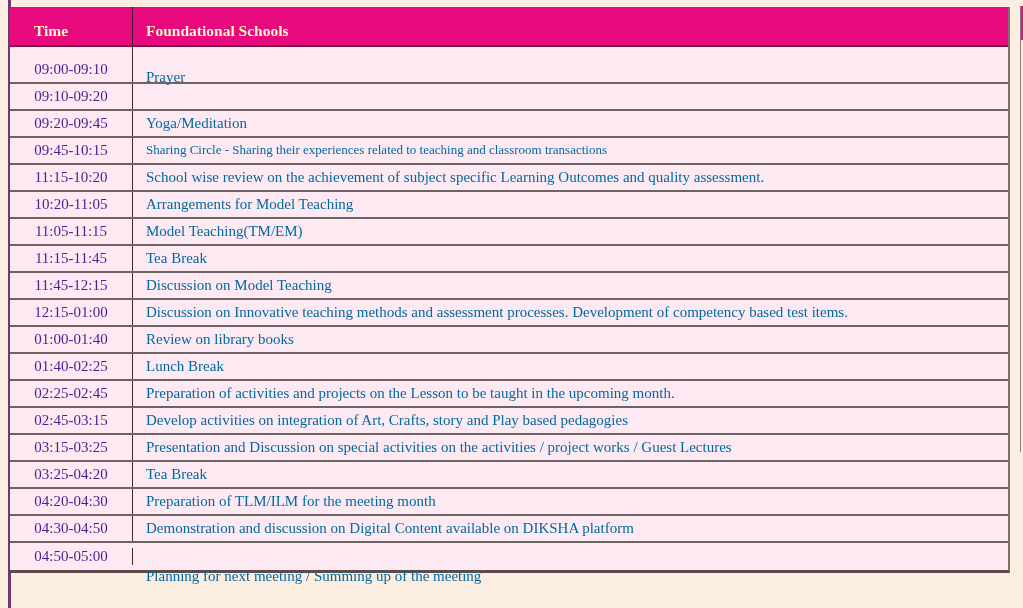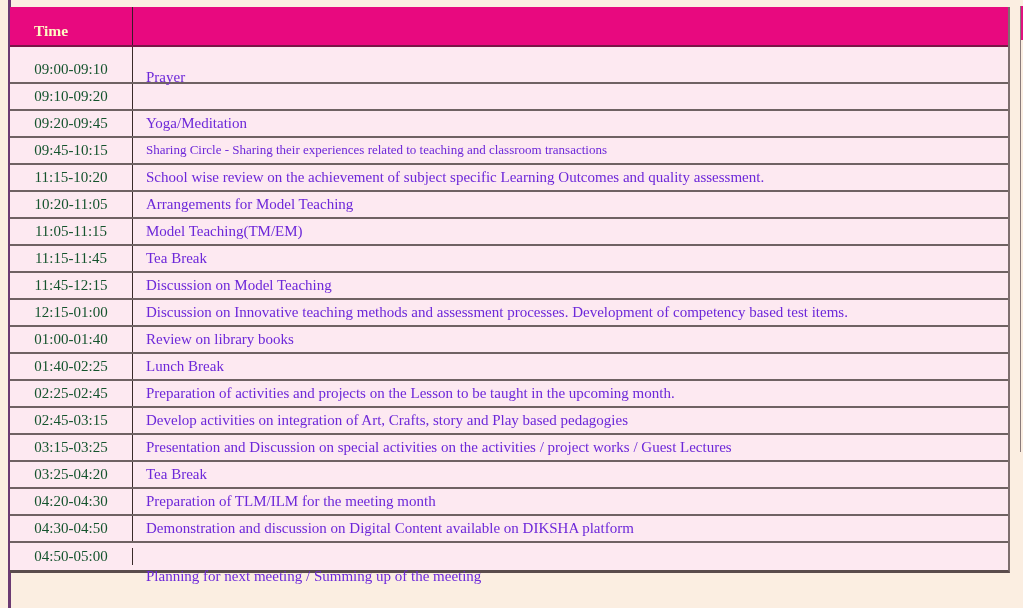--- a/index.html
+++ b/index.html
@@ -35,41 +35,42 @@
   .header .c1 { width:123px; padding-left:24px; border-right:1px solid #3a1a2a; }
   .header .c2 { flex:1; padding-left:13px; }
   .row {
     display:flex; height:27px; box-sizing:border-box;
     border-bottom:2px solid #6f6263;
   }
   .row.first { height:37px; padding-top:0; }
   .row:last-child { border-bottom:none;align-items:center; }
   .row .c1 {
     width:123px; border-right:1px solid #3a2a2a; box-sizing:border-box;
-    font-size:15px; color:#14532d; text-align:center;
+    font-size:15px; color:#4c1d95; text-align:center;
     display:flex; align-items:center; justify-content:center;
   }
   .row .c2 {
-    flex:1; padding-left:13px; font-size:15px; color:#6d28d9;
+    flex:1; padding-left:13px; font-size:15px; color:#0369a1;
     display:flex; align-items:center; white-space:nowrap;margin-top:39px;
   }
   .row.first .c1, .row.first .c2 { align-items:flex-end; padding-bottom:4px; }
   .row.small .c2 { font-size:13px; }
 </style>
 </head>
 <body>
 
 <div class="left-rule"></div>
 <div class="right-strip">
     <div class="cap"></div>
   </div>
 
 <div class="table">
   <div class="header">
     <div class="c1">Time</div>
+    <div class="c2">Foundational Schools</div>
   </div>
   <div id="rows">
       <div class="row first">
         <div class="c1">09:00-09:10</div>
         <div class="c2">Prayer</div>
       </div>
       <div class="row">
         <div class="c1">09:10-09:20</div>
         <div class="c2">Yoga/Meditation</div>
       </div>

